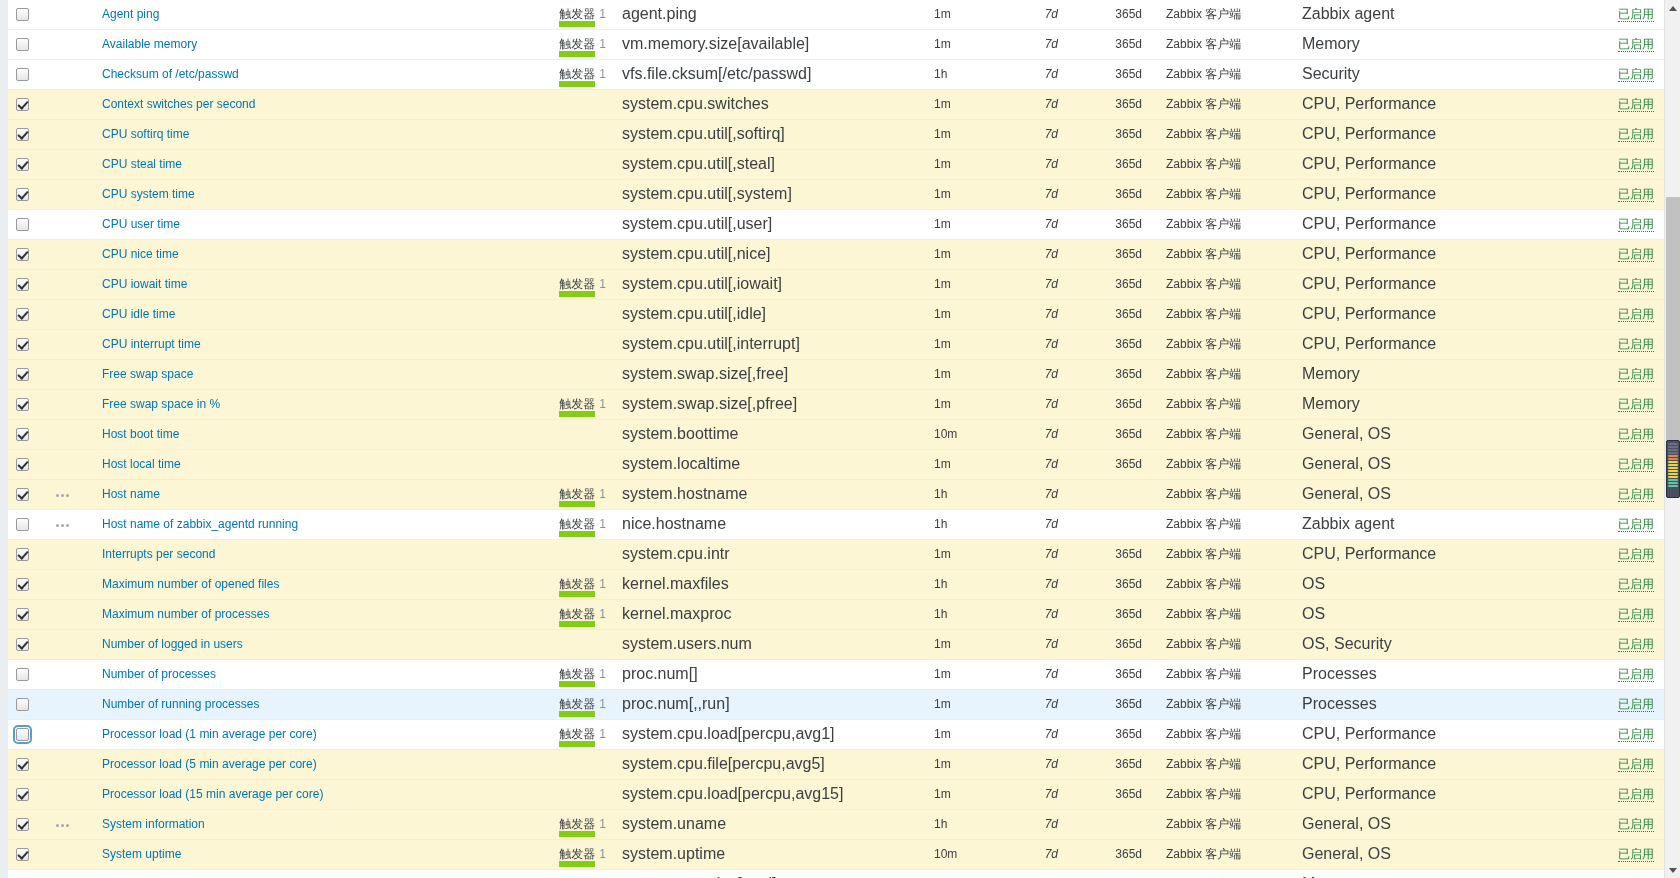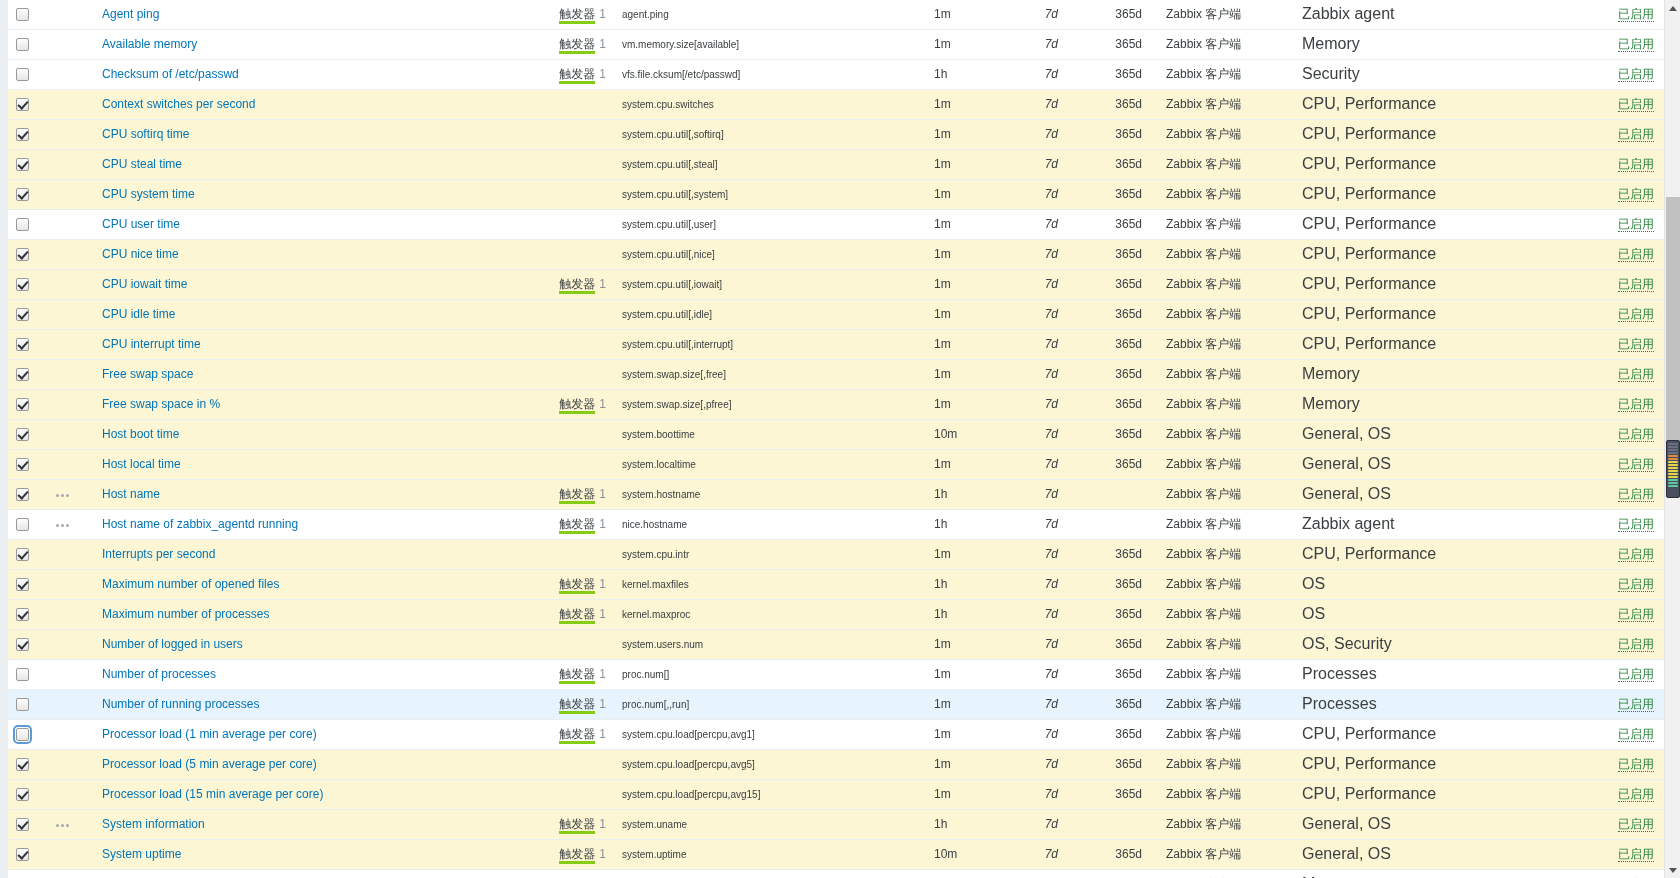--- a/index.html
+++ b/index.html
@@ -131,31 +131,31 @@
   a.item-link {
     color: #0275b8;
     text-decoration: none;
     cursor: pointer;
     font-size: 12px;
   }
 
   .trig-label {
     color: #3c4043;
     text-decoration: none;
-    border-bottom: 3px solid #84cc16;
+    border-bottom: 6px solid #84cc16;
     cursor: pointer;
     font-size: 12px;
   }
   .trig-count {
     color: #8a9199;
     margin-left: 4px;
     font-size: 12px;
   }
 
-  .key-text  { color: #3c4043; font-size: 10px; }
+  .key-text  { color: #3c4043; font-size: 16px; }
   .num-text  { color: #3c4043; font-size: 12px; }
   .type-text { color: #3c4043; font-size: 12px; }
   .tags-text { color: #3c4043; font-size: 16px; }
 
   a.status-enabled {
     color: #27803b;
     text-decoration: none;
     border-bottom: 1px dotted #27803b;
     cursor: pointer;
     font-size: 12px;
@@ -555,21 +555,21 @@
             <td class="c-trends"><span class="num-text">365d</span></td>
             <td class="c-type"><span class="type-text">Zabbix 客户端</span></td>
             <td class="c-tags"><span class="tags-text">CPU, Performance</span></td>
             <td class="c-status"><a class="status-enabled">已启用</a></td>
           </tr>
           <tr class="rw-yellow">
             <td class="c-check"><span class="cb checked"></span></td>
             <td class="c-dots"></td>
             <td class="c-name"><a class="item-link">Processor load (5 min average per core)</a></td>
             <td class="c-trig"></td>
-            <td class="c-key"><span class="key-text">system.cpu.load[percpu,avg5]</span></td>
+            <td class="c-key"><span class="key-text">system.cpu.file[percpu,avg5]</span></td>
             <td class="c-interval"><span class="num-text">1m</span></td>
             <td class="c-history"><span class="num-text">7d</span></td>
             <td class="c-trends"><span class="num-text">365d</span></td>
             <td class="c-type"><span class="type-text">Zabbix 客户端</span></td>
             <td class="c-tags"><span class="tags-text">CPU, Performance</span></td>
             <td class="c-status"><a class="status-enabled">已启用</a></td>
           </tr>
           <tr class="rw-yellow">
             <td class="c-check"><span class="cb checked"></span></td>
             <td class="c-dots"></td>

